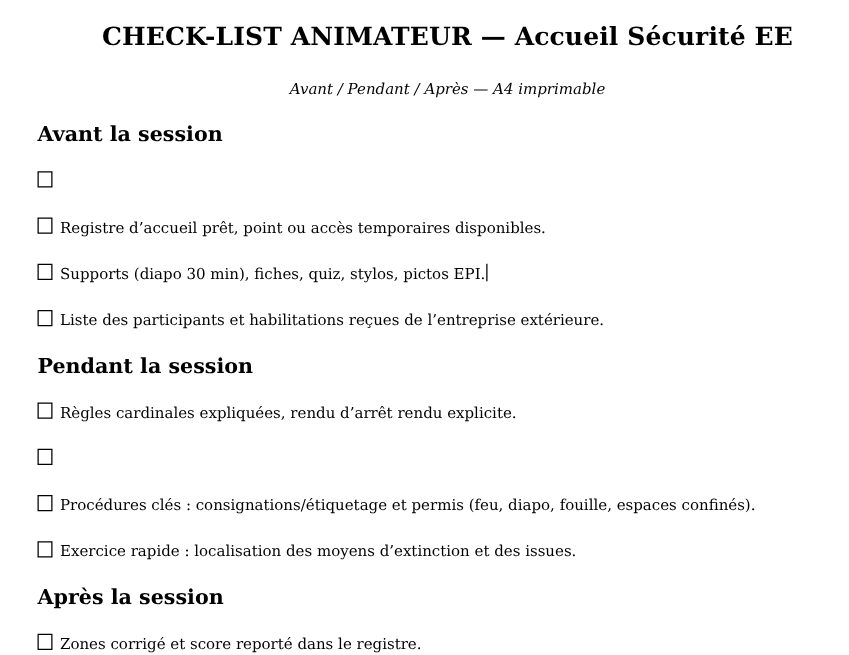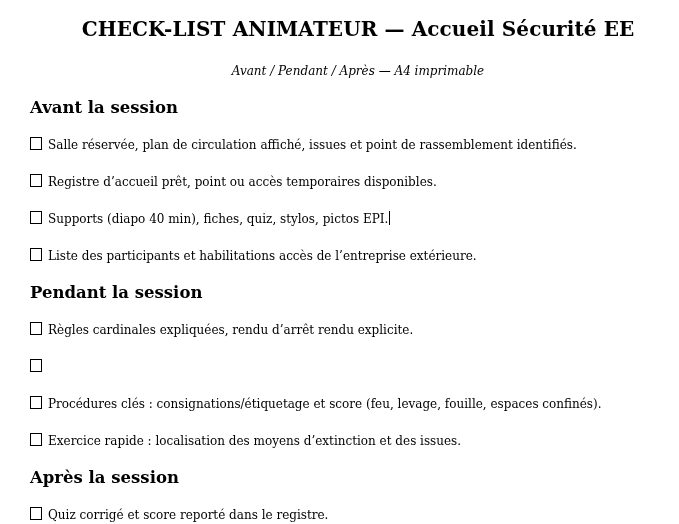--- a/index.html
+++ b/index.html
@@ -70,43 +70,43 @@
 </head>
 <body>
 
 <div class="page">
   <h1 class="doc-title">CHECK-LIST ANIMATEUR — Accueil Sécurité EE</h1>
   <p class="subtitle">Avant / Pendant / Après — A4 imprimable</p>
   <div id="sections">
   <section>
     <h2 class="section-heading">Avant la session</h2>
     <div class="items">
-  <p class="item"><span class="checkbox"></span><span class="item-text">Salle réservée, plan de circulation affiché, issues et point de rassemblement identifiés.</span></p>
+  <p class="item"><span class="checkbox"></span></p>
 
   <p class="item"><span class="checkbox"></span><span class="item-text">Registre d’accueil prêt, point ou accès temporaires disponibles.</span></p>
 
-  <p class="item"><span class="checkbox"></span><span class="item-text">Supports (diapo 40 min), fiches, quiz, stylos, pictos EPI.</span><span class="caret"></span></p>
+  <p class="item"><span class="checkbox"></span><span class="item-text">Supports (diapo 30 min), fiches, quiz, stylos, pictos EPI.</span><span class="caret"></span></p>
 
-  <p class="item"><span class="checkbox"></span><span class="item-text">Liste des participants et habilitations accès de l’entreprise extérieure.</span></p>
+  <p class="item"><span class="checkbox"></span><span class="item-text">Liste des participants et habilitations reçues de l’entreprise extérieure.</span></p>
 </div>
   </section>
 
   <section>
     <h2 class="section-heading">Pendant la session</h2>
     <div class="items">
   <p class="item"><span class="checkbox"></span><span class="item-text">Règles cardinales expliquées, rendu d’arrêt rendu explicite.</span></p>
 
   <p class="item"><span class="checkbox"></span></p>
 
-  <p class="item"><span class="checkbox"></span><span class="item-text">Procédures clés : consignations/étiquetage et score (feu, levage, fouille, espaces confinés).</span></p>
+  <p class="item"><span class="checkbox"></span><span class="item-text">Procédures clés : consignations/étiquetage et permis (feu, diapo, fouille, espaces confinés).</span></p>
 
   <p class="item"><span class="checkbox"></span><span class="item-text">Exercice rapide : localisation des moyens d’extinction et des issues.</span></p>
 </div>
   </section>
 
   <section>
     <h2 class="section-heading">Après la session</h2>
     <div class="items">
-  <p class="item"><span class="checkbox"></span><span class="item-text">Quiz corrigé et score reporté dans le registre.</span></p>
+  <p class="item"><span class="checkbox"></span><span class="item-text">Zones corrigé et score reporté dans le registre.</span></p>
 </div>
   </section>
 </div>
 </div>
 
 </body></html>

